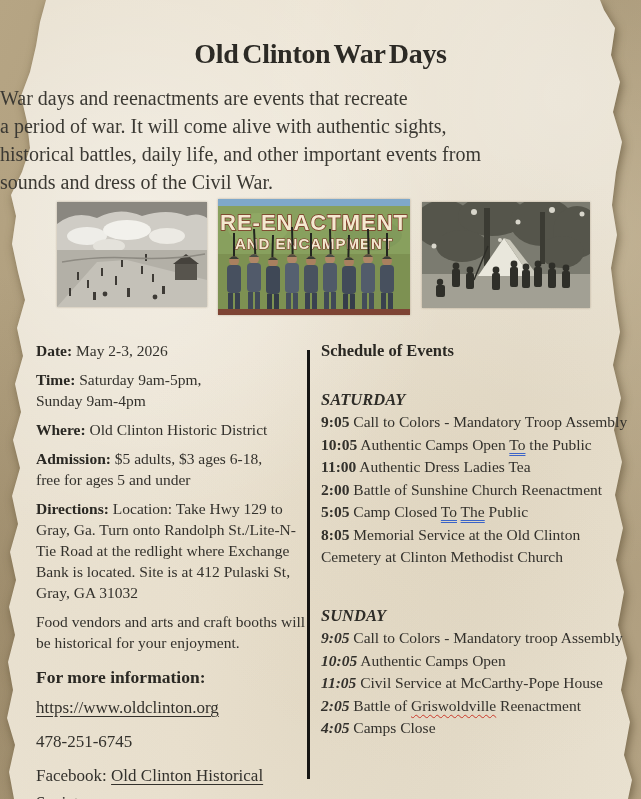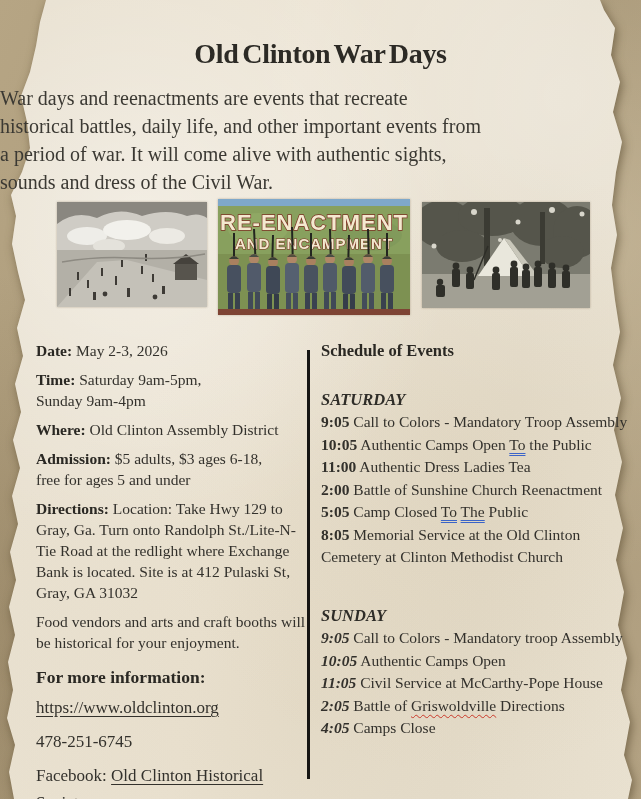--- a/index.html
+++ b/index.html
@@ -75,22 +75,22 @@
 <div class="paper-wrap">
     <div class="paper"></div>
   </div>
 
 <div class="content">
 
   <div class="title">Old Clinton War Days</div>
 
   <div class="intro" id="intro">
       <div>War days and reenactments are events that recreate</div>
+      <div>a period of war. It will come alive with authentic sights,</div>
       <div>historical battles, daily life, and other important events from</div>
-      <div>a period of war. It will come alive with authentic sights,</div>
       <div>sounds and dress of the Civil War.</div>
     </div>
 
   <div class="photos">
 
     <div class="photo" id="photo-battle">
       <svg width="150" height="105" viewBox="0 0 150 105">
         <rect width="150" height="105" fill="#cfccc5"></rect>
         <path d="M0,22 Q18,8 40,16 Q62,4 85,14 Q110,6 130,14 Q142,10 150,16 L150,0 L0,0 Z" fill="#8a8780"></path>
         <ellipse cx="30" cy="34" rx="20" ry="9" fill="#eeede8"></ellipse>
@@ -280,21 +280,21 @@
     </div>
   </div>
 
   <div class="divider"></div>
 
   <div class="left-col" id="left-col">
 
     <p><span class="lbl">Date:</span><span class="val"> May 2-3, 2026</span></p>
       <p><span class="lbl">Time:</span><span class="val"> Saturday 9am-5pm,
 Sunday 9am-4pm</span></p>
-      <p><span class="lbl">Where:</span><span class="val"> Old Clinton Assembly District</span></p>
+      <p><span class="lbl">Where:</span><span class="val"> Old Clinton Historic District</span></p>
       <p><span class="lbl">Admission:</span><span class="val"> $5 adults, $3 ages 6-18,
 free for ages 5 and under</span></p>
       <p><span class="lbl">Directions:</span><span class="val"> Location: Take Hwy 129 to Gray, Ga. Turn onto Randolph St./Lite-N- Tie Road at the redlight where Exchange Bank is located. Site is at 412 Pulaski St, Gray, GA 31032</span></p>
       <p class="detail-note">Food vendors and arts and craft booths will be historical for your enjoyment.</p>
     <p class="more-info">For more information:</p>
     <p class="contact-line"><span class="doclink">https://www.oldclinton.org</span></p>
     <p class="contact-line">478-251-6745</p>
     <p class="contact-line"><span>Facebook:</span> <span class="doclink">Old Clinton Historical Society</span></p>
   </div>
 
@@ -308,19 +308,19 @@
           <div class="event"><span class="t-bold">11:00</span> <span>Authentic Dress Ladies Tea</span></div>
           <div class="event"><span class="t-bold">2:00</span> <span>Battle of Sunshine Church Reenactment</span></div>
           <div class="event"><span class="t-bold">5:05</span> <span>Camp Closed </span><span class="mark-grammar">To</span><span> </span><span class="mark-grammar">The</span><span> Public</span></div>
           <div class="event"><span class="t-bold">8:05</span> <span>Memorial Service at the Old Clinton Cemetery at Clinton Methodist Church</span></div>
         </div>
         <div class="day-block">
           <p class="day-name">SUNDAY</p>
           <div class="event"><span class="t-bold-italic">9:05</span> <span>Call to Colors - Mandatory troop Assembly</span></div>
           <div class="event"><span class="t-bold-italic">10:05</span> <span>Authentic Camps Open</span></div>
           <div class="event"><span class="t-bold-italic">11:05</span> <span>Civil Service at McCarthy-Pope House</span></div>
-          <div class="event"><span class="t-bold-italic">2:05</span> <span>Battle of </span><span class="mark-spell">Griswoldville</span><span> Directions</span></div>
+          <div class="event"><span class="t-bold-italic">2:05</span> <span>Battle of </span><span class="mark-spell">Griswoldville</span><span> Reenactment</span></div>
           <div class="event"><span class="t-bold-italic">4:05</span> <span>Camps Close</span></div>
         </div>
       </div>
   </div>
 
 </div>
 
 </body></html>

